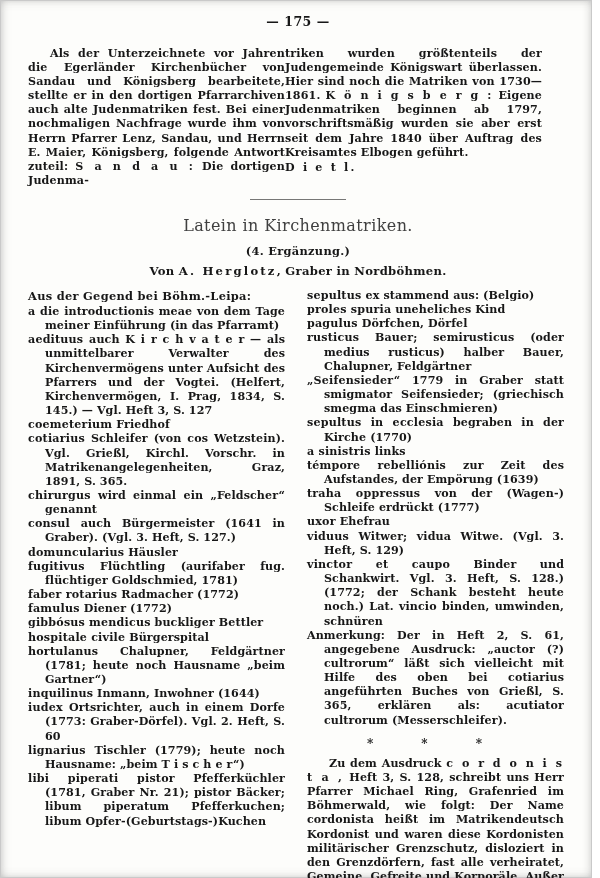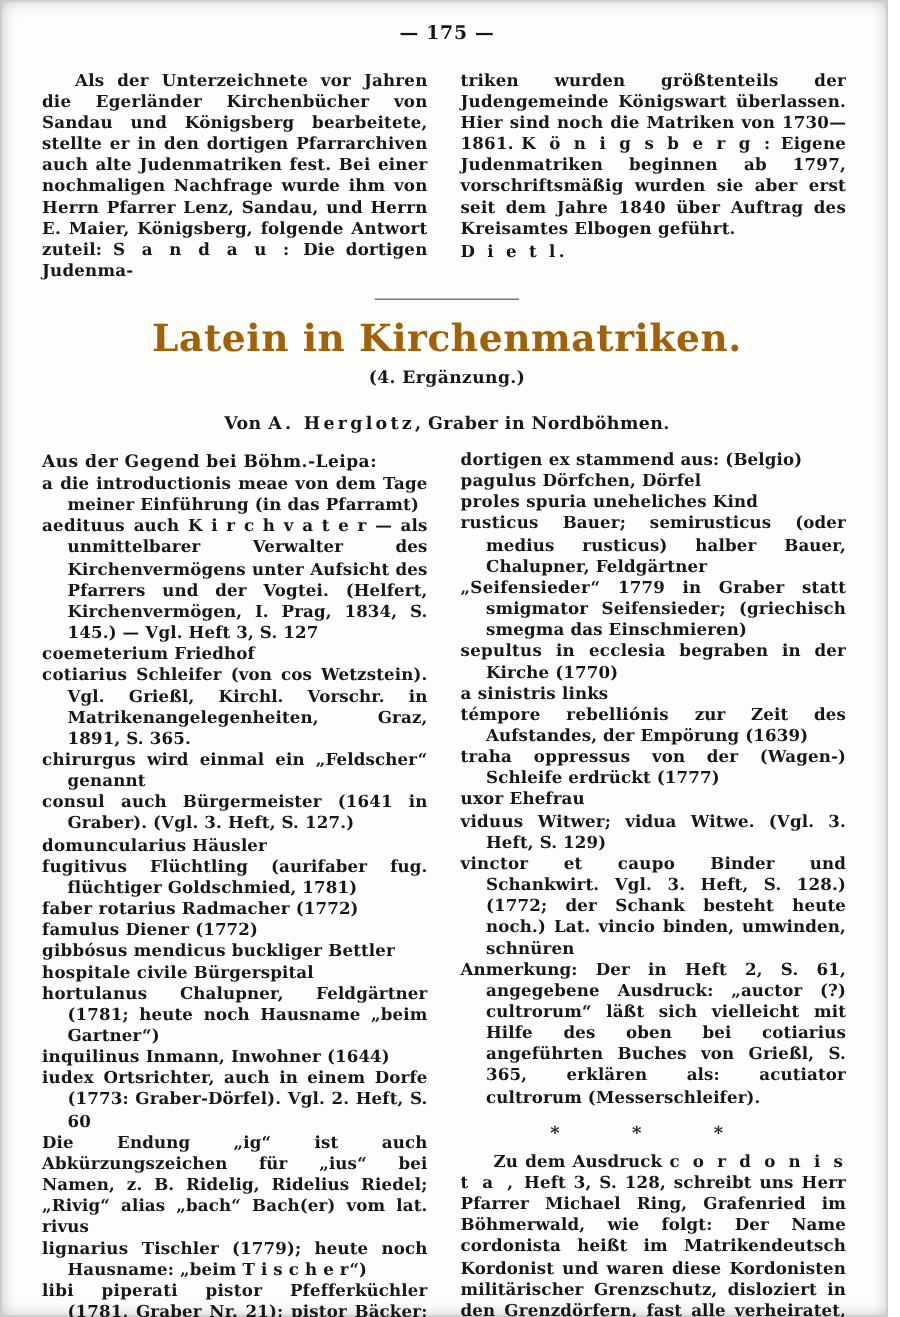--- a/index.html
+++ b/index.html
@@ -49,21 +49,20 @@
     font-family: "DejaVu Serif", "Liberation Serif", serif;
     font-weight: 700;
     color: #171717;
     -webkit-font-smoothing: none;
     text-rendering: optimizeLegibility;
   }
 
   
   .intro {
     display: flex;
-    gap: 22px;
     padding: 0 14px;
   }
   .intro .col {
     width: 257px;
     flex: 0 0 257px;
   }
   .intro p {
     margin: 0;
     font-size: 11.1px;
     line-height: 14.1px;
@@ -96,36 +95,36 @@
     opacity: 0.75;
   }
 
   
   .article-head {
     text-align: center;
     margin-top: 15px;
   }
   .article-title {
     font-family: "DejaVu Serif", "Liberation Serif", serif;
-    font-weight: 700;
-    font-size: 25px;
+    font-weight: 400;
+    font-size: 16px;
     letter-spacing: 0.4px;
-    color: #a16207;
+    color: #404040;
     line-height: 22px;
   }
   .article-sub {
     font-size: 11.4px;
     font-weight: 700;
     margin-top: 7px;
     letter-spacing: 0.3px;
   }
   .article-byline {
     font-size: 11.6px;
     font-weight: 700;
-    margin-top: 17px;
+    margin-top: 6px;
     letter-spacing: 0.3px;
   }
   .article-byline .name {
     letter-spacing: 2.2px;
   }
 
   
   .glossary {
     display: flex;
     gap: 22px;
@@ -218,32 +217,31 @@
           <p class="entry frak"><span class="lat">consul</span> <span>auch Bürgermeister (1641 in Graber). (Vgl. 3. Heft, S. 127.)</span></p>
           <p class="entry frak"><span class="lat">domuncularius</span> <span>Häusler</span></p>
           <p class="entry frak"><span class="lat">fugitivus</span> <span>Flüchtling (aurifaber fug. flüchtiger Goldschmied, 1781)</span></p>
           <p class="entry frak"><span class="lat">faber rotarius</span> <span>Radmacher (1772)</span></p>
           <p class="entry frak"><span class="lat">famulus</span> <span>Diener (1772)</span></p>
           <p class="entry frak"><span class="lat">gibbósus mendicus</span> <span>buckliger Bettler</span></p>
           <p class="entry frak"><span class="lat">hospitale civile</span> <span>Bürgerspital</span></p>
           <p class="entry frak"><span class="lat">hortulanus</span> <span>Chalupner, Feldgärtner (1781; heute noch Hausname „beim Gartner“)</span></p>
           <p class="entry frak"><span class="lat">inquilinus</span> <span>Inmann, Inwohner (1644)</span></p>
           <p class="entry frak"><span class="lat">iudex</span> <span>Ortsrichter, auch in einem Dorfe (1773: Graber-Dörfel). Vgl. 2. Heft, S. 60</span></p>
-          <p class="entry frak noindent">Die Endung „ig“ ist auch Abkürzungszeichen für „ius“ bei Namen, z. B. Ridelig, Ridelius Riedel; „Rivig“ alias „bach“ Bach(er) vom lat. rivus</p>
           <p class="entry frak"><span class="lat">lignarius</span> <span>Tischler (1779); heute noch Hausname: „beim T i s c h e r“)</span></p>
           <p class="entry frak"><span class="lat">libi piperati pistor</span> <span>Pfefferküchler (1781, Graber Nr. 21); pistor Bäcker; libum piperatum Pfefferkuchen; libum Opfer-(Geburtstags-)Kuchen</span></p>
 
         </div>
       </div>
 
       <div class="col">
         <div>
-          <p class="entry frak"><span class="lat">dortigen ex</span> <span>stammend aus: (Belgio)</span></p>
+          <p class="entry frak"><span class="lat">sepultus ex</span> <span>stammend aus: (Belgio)</span></p>
+          <p class="entry frak"><span class="lat">proles spuria</span> <span>uneheliches Kind</span></p>
           <p class="entry frak"><span class="lat">pagulus</span> <span>Dörfchen, Dörfel</span></p>
-          <p class="entry frak"><span class="lat">proles spuria</span> <span>uneheliches Kind</span></p>
           <p class="entry frak"><span class="lat">rusticus</span> <span>Bauer; semirusticus (oder medius rusticus) halber Bauer, Chalupner, Feldgärtner</span></p>
           <p class="entry frak"><span class="lat">„Seifensieder“</span> <span>1779 in Graber statt smigmator Seifensieder; (griechisch smegma das Einschmieren)</span></p>
           <p class="entry frak"><span class="lat">sepultus in ecclesia</span> <span>begraben in der Kirche (1770)</span></p>
           <p class="entry frak"><span class="lat">a sinistris</span> <span>links</span></p>
           <p class="entry frak"><span class="lat">témpore rebelliónis</span> <span>zur Zeit des Aufstandes, der Empörung (1639)</span></p>
           <p class="entry frak"><span class="lat">traha oppressus</span> <span>von der (Wagen-) Schleife erdrückt (1777)</span></p>
           <p class="entry frak"><span class="lat">uxor</span> <span>Ehefrau</span></p>
           <p class="entry frak"><span class="lat">viduus</span> <span>Witwer; vidua Witwe. (Vgl. 3. Heft, S. 129)</span></p>
           <p class="entry frak"><span class="lat">vinctor et caupo</span> <span>Binder und Schankwirt. Vgl. 3. Heft, S. 128.) (1772; der Schank besteht heute noch.) Lat. vincio binden, umwinden, schnüren</span></p>
           <p class="entry frak">Anmerkung: Der in Heft 2, S. 61, angegebene Ausdruck: „auctor (?) cultrorum“ läßt sich vielleicht mit Hilfe des oben bei cotiarius angeführten Buches von Grießl, S. 365, erklären als: acutiator cultrorum (Messerschleifer).</p>

